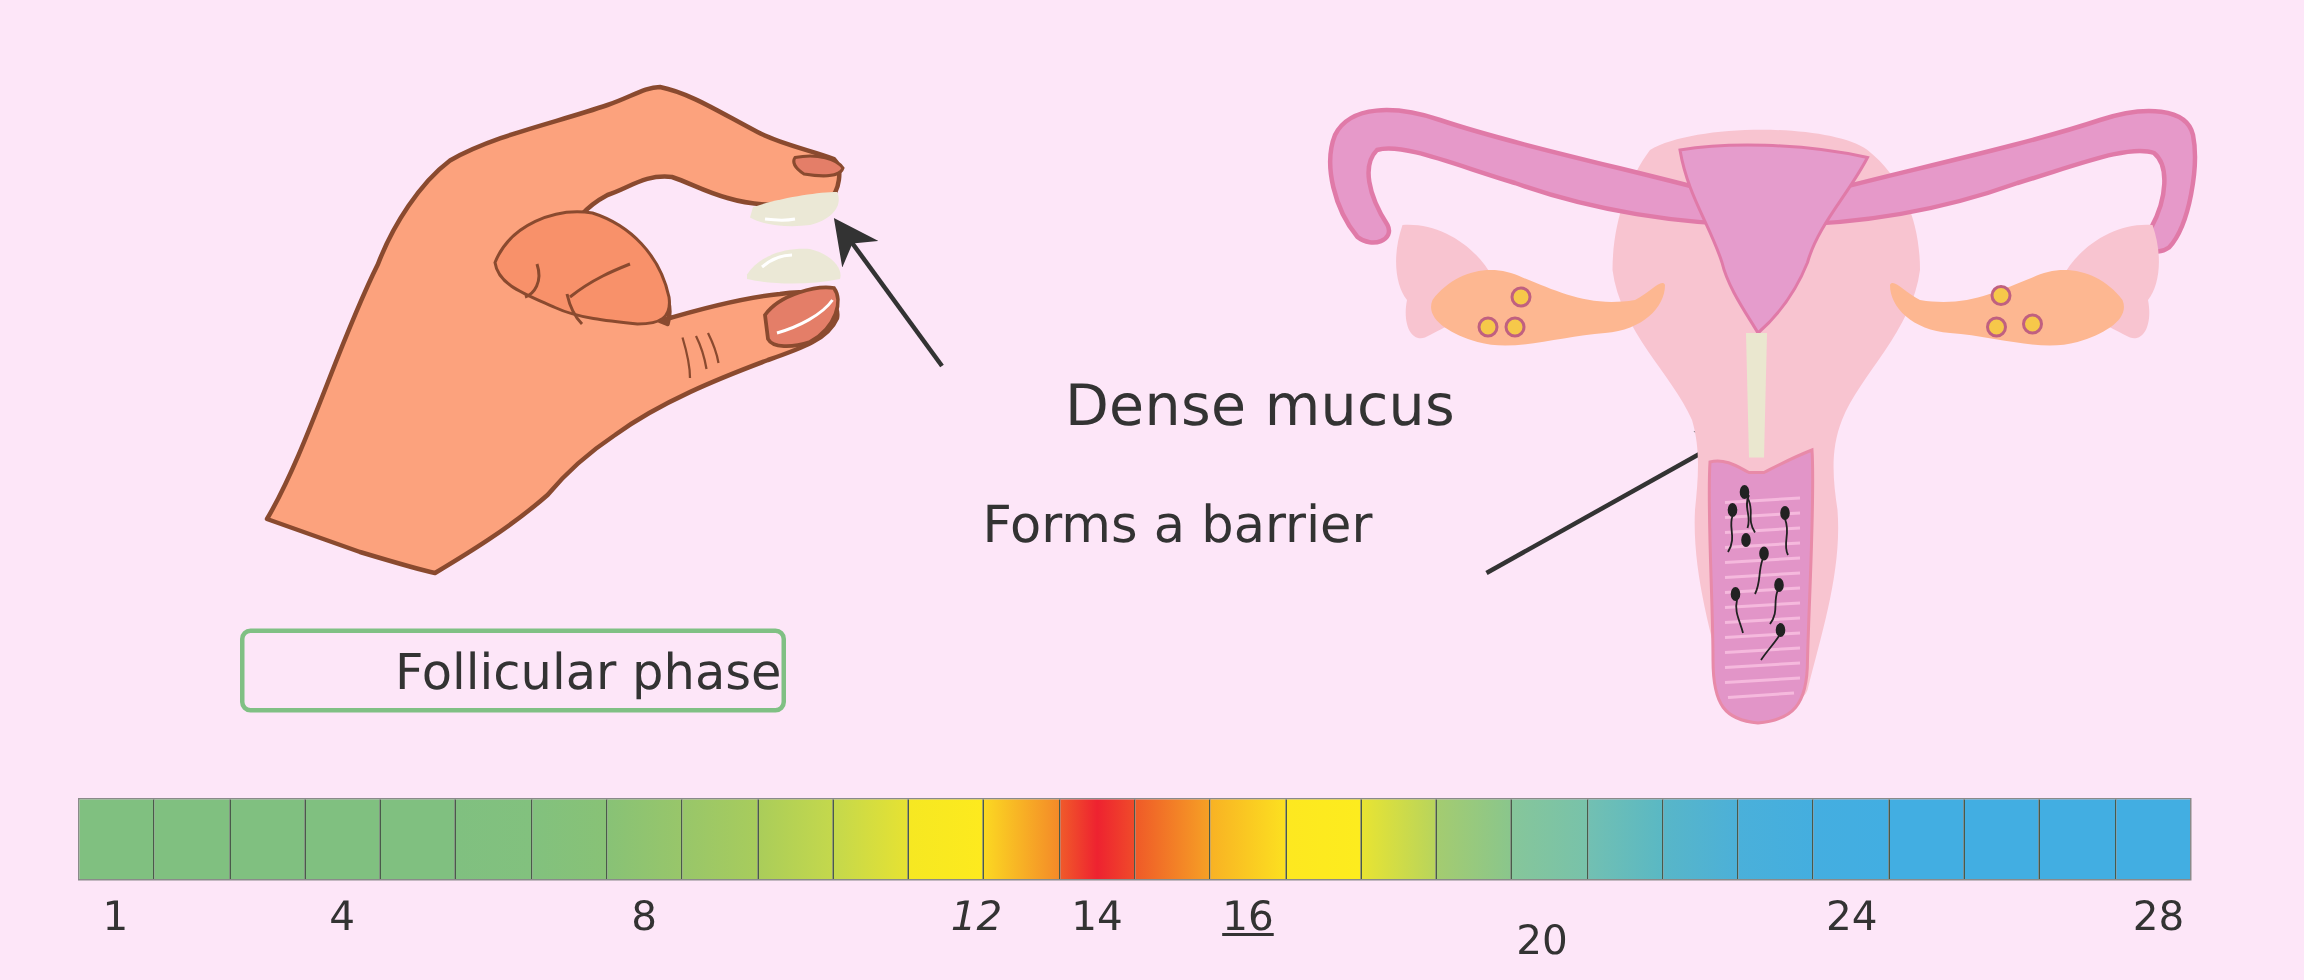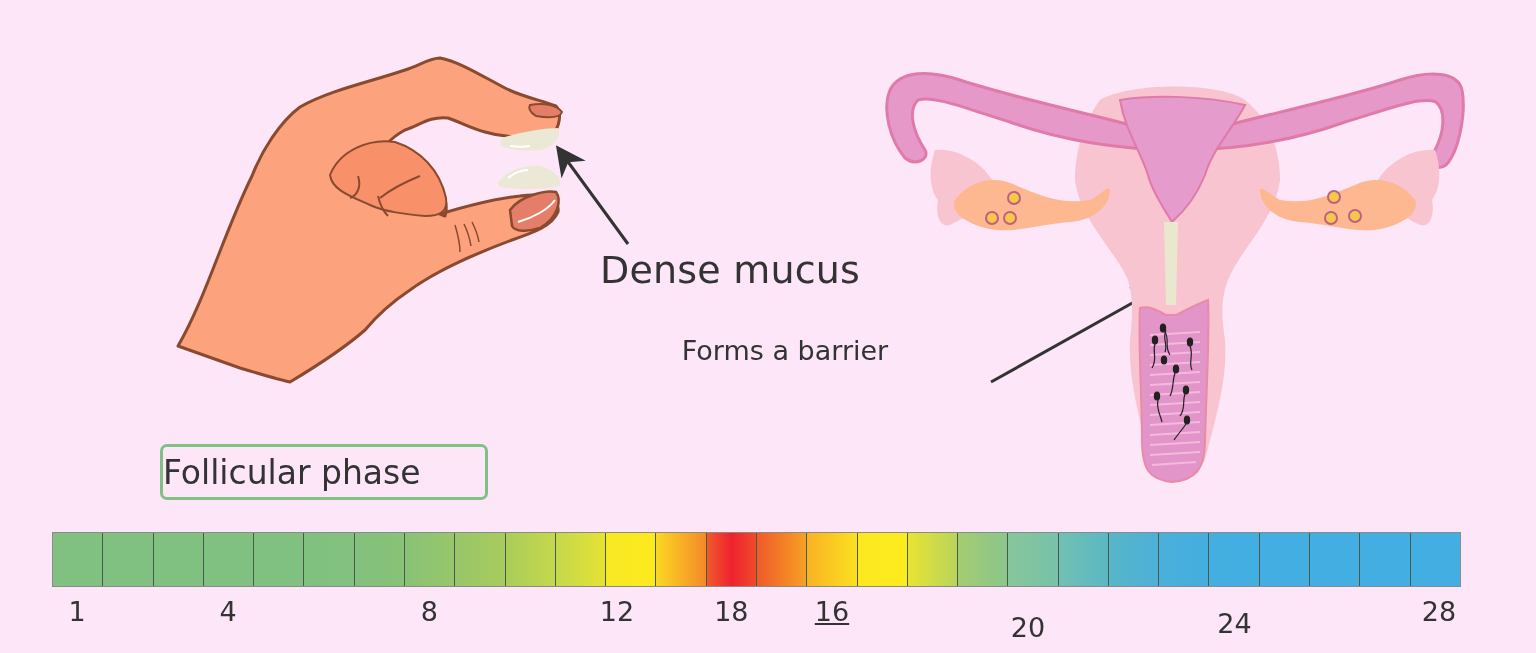--- a/index.html
+++ b/index.html
@@ -5,32 +5,32 @@
   html, body { margin: 0; padding: 0; }
   body {
     width: 1536px; height: 653px; overflow: hidden;
     background: #fde6f8;
     font-family: "DejaVu Sans", "Liberation Sans", sans-serif;
     color: #333333;
     position: relative;
   }
   .abs { position: absolute; }
   .label-dense {
-    left: 600px; top: 244px; width: 370px; text-align: left;
+    left: 600px; top: 244px; width: 370px; text-align: right;
     font-size: 38px; letter-spacing: 0.2px; line-height: 52px;
   }
   .label-desc {
     left: 560px; top: 326px; width: 450px; text-align: center;
-    font-size: 27px; line-height: 49px;
+    font-size: 34px; line-height: 49px;
   }
   .label-desc div { white-space: nowrap; }
   .phase-box {
-    left: 160px; top: 444px; width: 328px; height: 56px;
+    left: 160px; top: 419px; width: 364px; height: 56px;
     border: 3px solid #80c084; border-radius: 7px; box-sizing: border-box;
-    display: flex; align-items: center; justify-content: flex-start;
+    display: flex; align-items: center; justify-content: flex-end;
     font-size: 33px;
   }
   .cycle-bar {
     left: 52px; top: 532px; width: 1409px; height: 55px;
     display: flex; border: 1px solid #8a8a8a; box-sizing: border-box;
   }
   .cell {
     flex: 1 1 0; height: 100%; box-sizing: border-box;
     border-right: 1px solid #4a5a4a;
   }
@@ -182,19 +182,19 @@
     <div class="cell" style="background: linear-gradient(to right, rgb(68, 174, 224), rgb(66, 174, 226));"></div>
     <div class="cell" style="background: linear-gradient(to right, rgb(66, 174, 226), rgb(66, 174, 226));"></div>
     <div class="cell" style="background: linear-gradient(to right, rgb(66, 174, 226), rgb(66, 174, 226));"></div>
     <div class="cell" style="background: linear-gradient(to right, rgb(66, 174, 226), rgb(66, 174, 226));"></div>
     <div class="cell" style="background: linear-gradient(to right, rgb(66, 174, 226), rgb(66, 174, 226));"></div>
   </div>
 <div id="day-labels">
     <div class="abs day-label" style="left: 77px;">1</div>
     <div class="abs day-label" style="left: 228.125px;">4</div>
     <div class="abs day-label" style="left: 429.411px;">8</div>
-    <div class="abs day-label" style="left: 617px;">12</div>
-    <div class="abs day-label" style="left: 731.339px;">18</div>
+    <div class="abs day-label" style="left: 651px; font-style: italic;">12</div>
+    <div class="abs day-label" style="left: 731.339px;">14</div>
     <div class="abs day-label" style="left: 831.982px; text-decoration: underline;">16</div>
     <div class="abs day-label" style="left: 1028px; margin-top: 16px;">20</div>
-    <div class="abs day-label" style="left: 1234.55px; margin-top: 12px;">24</div>
+    <div class="abs day-label" style="left: 1234.55px;">24</div>
     <div class="abs day-label" style="left: 1439px; text-align: center;">28</div>
   </div>
 
 </body></html>

